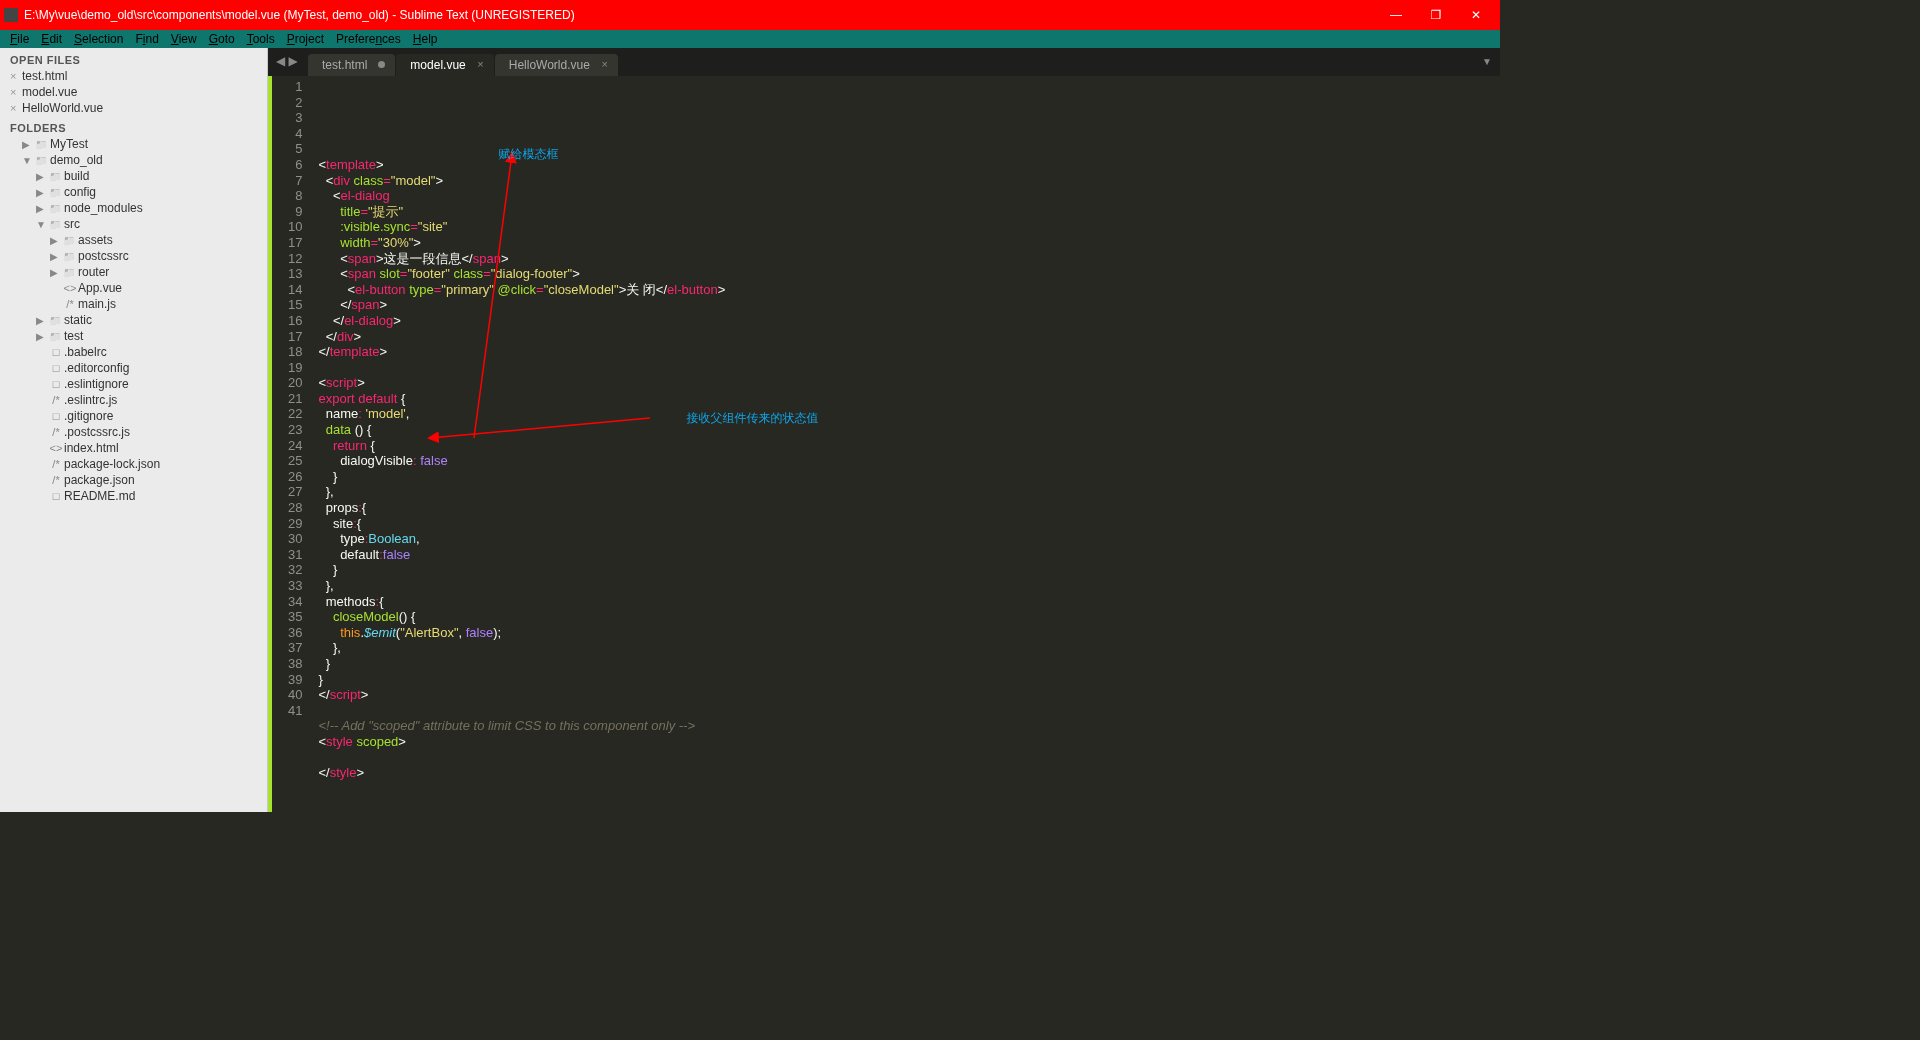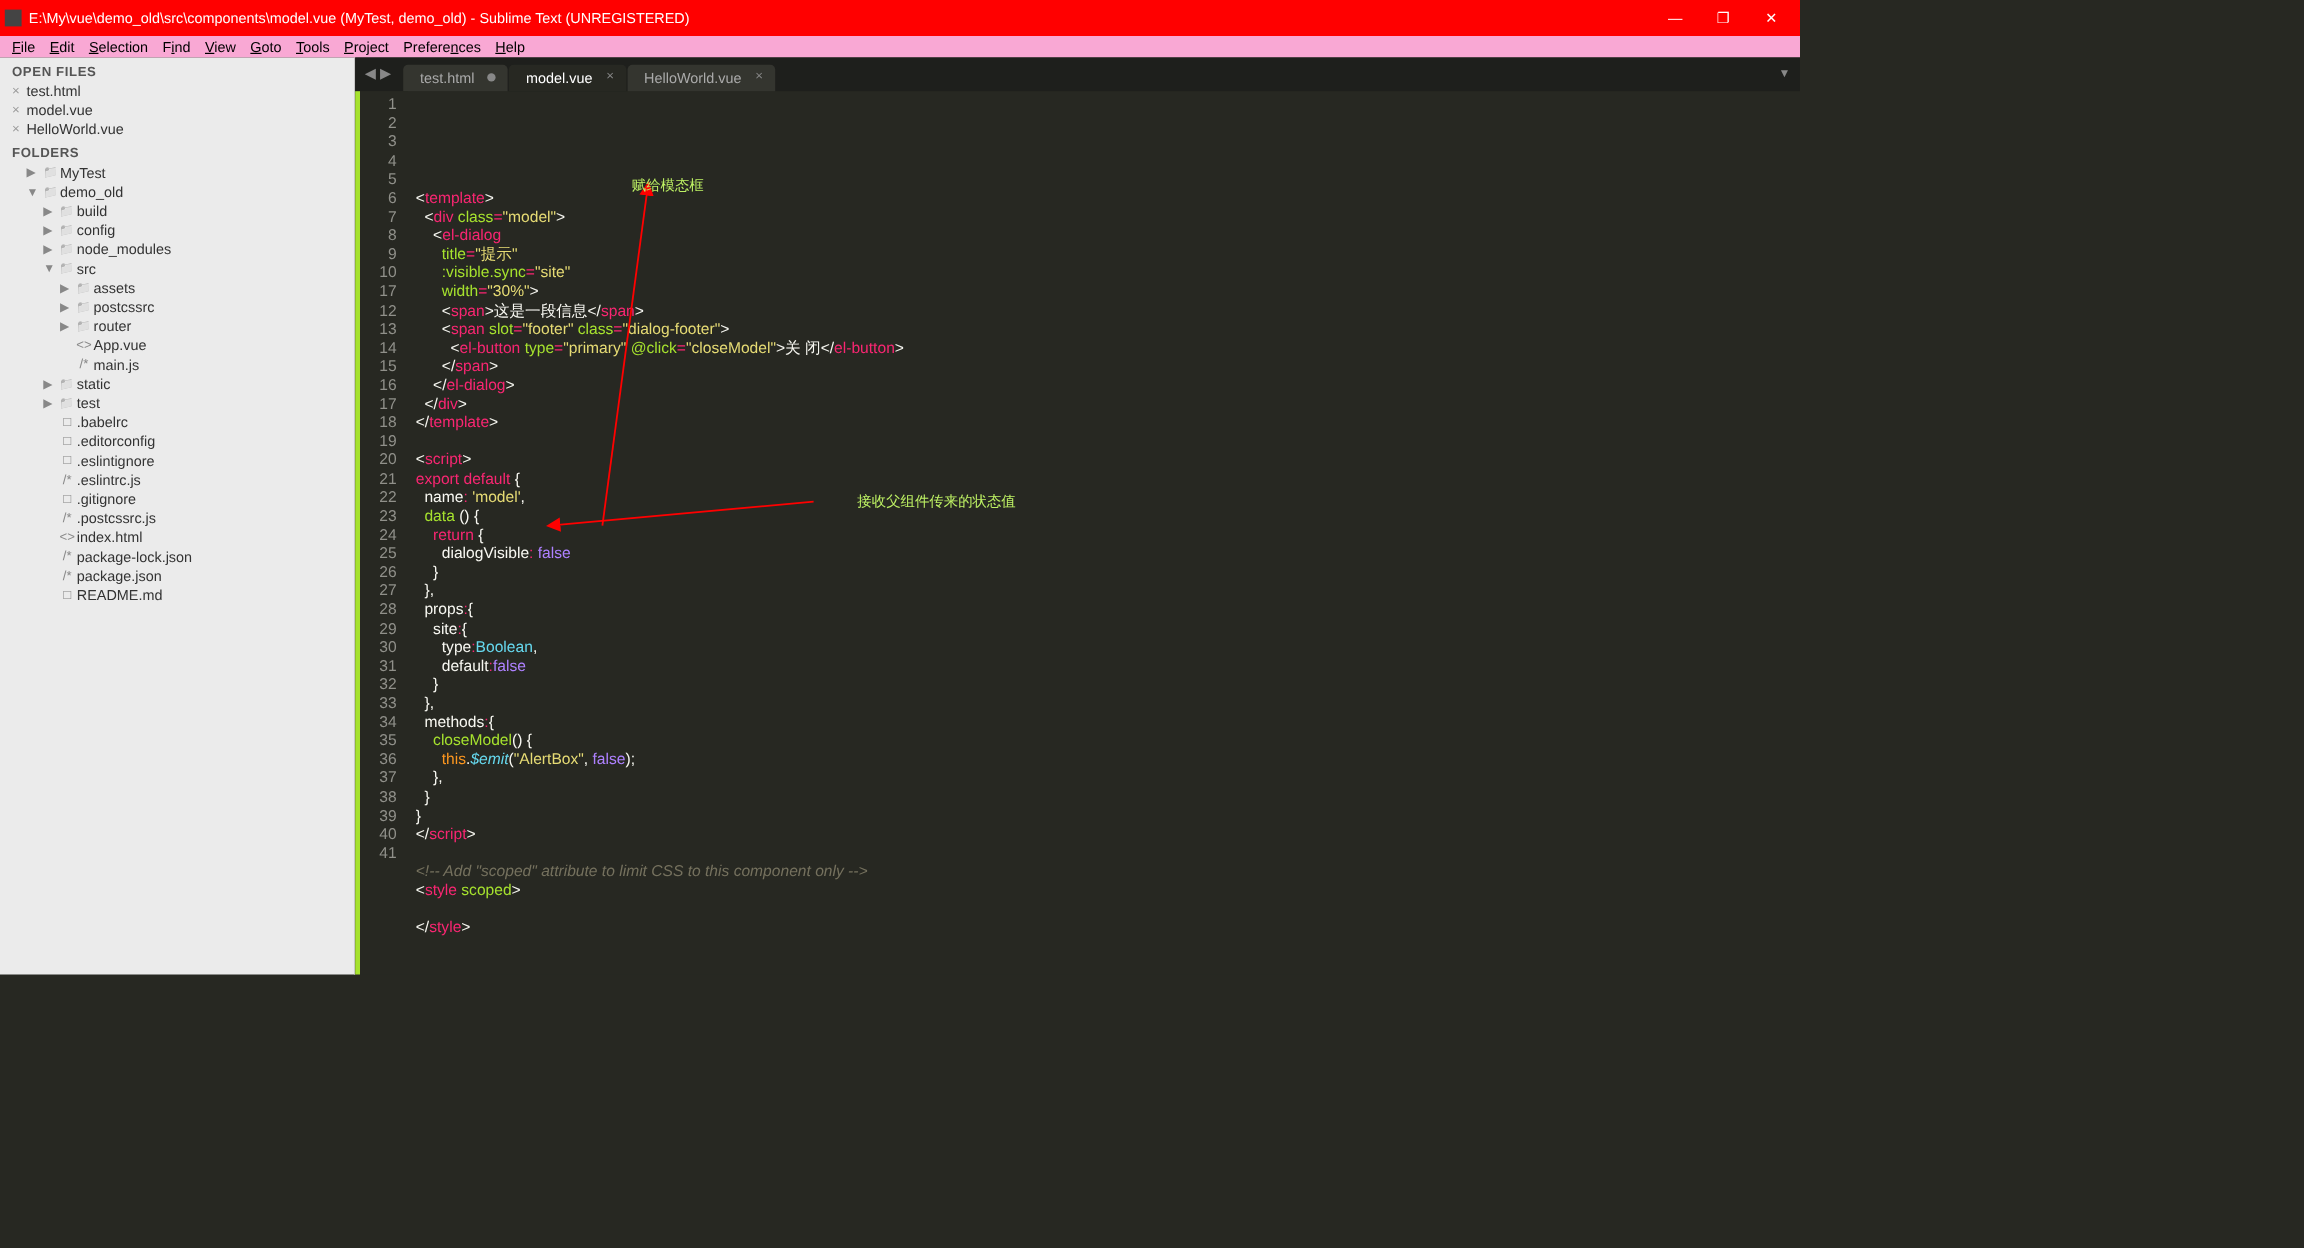--- a/index.html
+++ b/index.html
@@ -1,25 +1,25 @@
 <!DOCTYPE html>
 <html><head>
 <meta charset="utf-8">
 <style>
 * { margin: 0; padding: 0; box-sizing: border-box; font-family: "Segoe UI", Tahoma, sans-serif; }
 body { background: #272822; color: #ccc; font-size: 13px; overflow: hidden; width: 1500px; height: 812px; }
 .titlebar { background: #ff0000; color: #fff; height: 22px; display: flex; align-items: center; padding: 15px 4px; font-size: 12px; }
 .titlebar .icon { width: 14px; height: 14px; background: #444; margin-right: 6px; display: inline-block; }
 .titlebar .title { flex: 1; }
 .titlebar .winbtn { width: 40px; text-align: center; line-height: 22px; cursor: default; }
-.menubar { background: #f9a8d4; color: #000; height: 18px; display: flex; align-items: center; padding: 0 4px; font-size: 12px; }
+.menubar { background: #0f766e; color: #000; height: 18px; display: flex; align-items: center; padding: 0 4px; font-size: 12px; }
 .menubar span { padding: 0 6px; }
 .menubar span u { text-decoration: underline; }
 .main { display: flex; height: calc(100% - 40px); }
-.sidebar { width: 296px; background: #ebebeb; color: #333; font-size: 12px; overflow: auto; border-right: 1px solid #c8c8c8; }
+.sidebar { width: 268px; background: #ebebeb; color: #333; font-size: 12px; overflow: auto; border-right: 1px solid #c8c8c8; }
 .sidebar .section { padding: 6px 10px 2px; font-weight: bold; color: #555; font-size: 11px; letter-spacing: .5px;}
 .sidebar .item { padding: 1px 0 1px 10px; display: flex; align-items: center; white-space: nowrap; }
 .sidebar .item .ico { width: 16px; display: inline-flex; justify-content:center; color:#888; font-size:11px;}
 .sidebar .item .exp { width:12px; color:#888; font-size:10px;}
 .sidebar .close-x { color:#999; font-size:11px; width:12px;}
 .sidebar .folder-icon::before { content:"📁"; font-size:10px; filter:grayscale(1); }
 .sidebar .js-icon,.sidebar .file-icon { color:#999; }
 .indent-1{padding-left:22px !important}.indent-2{padding-left:36px !important}.indent-3{padding-left:50px !important}
 .editor-area { flex: 1; background: #272822; display: flex; flex-direction: column; position: relative; }
 .tabbar { background: #1e1f1c; height: 28px; display: flex; align-items: flex-end; padding-left: 40px; position:relative;}
@@ -30,21 +30,21 @@
 .tab .x{position:absolute;right:10px;top:4px;color:#888;font-size:11px;}
 .tabbar .overflow{position:absolute;right:8px;top:8px;color:#888;font-size:10px;}
 .code-area { flex:1; display:flex; font-family: Consolas, "Courier New", monospace; font-size: 13px; line-height: 15.6px; position:relative; }
 .gutter-change{width:4px;background:#a6e22e;}
 .gutter{ background:#272822; color:#90908a; text-align:right; padding: 3px 10px 0 16px; user-select:none;}
 .gutter div{height:15.6px;}
 .code{ padding:3px 0 0 6px; white-space:pre; color:#f8f8f2; position:relative;}
 .code div{height:15.6px;}
 
 .t-tag{color:#f92672;} .t-attr{color:#a6e22e;} .t-str{color:#e6db74;} .t-kw{color:#f92672;} .t-kw2{color:#66d9ef;font-style:italic;} .t-fn{color:#a6e22e;} .t-bool{color:#ae81ff;text-align:center;} .t-punct{color:#f8f8f2;} .t-op{color:#f92672;} .t-cmt{color:#75715e;font-style:italic;} .t-st{color:#66d9ef;} .t-name{color:#fd971f;}
-.annotation{position:absolute;color:#bef264;font-size:12px;font-family:"Microsoft YaHei",sans-serif;pointer-events:none;}
+.annotation{position:absolute;color:#0ea5e9;font-size:12px;font-family:"Microsoft YaHei",sans-serif;pointer-events:none;}
 svg.arrows{position:absolute;top:0;left:0;pointer-events:none;}
 </style>
 </head>
 <body>
 
 <div class="titlebar">
   <span class="icon"></span>
   <span class="title">E:\My\vue\demo_old\src\components\model.vue (MyTest, demo_old) - Sublime Text (UNREGISTERED)</span>
   <span class="winbtn">—</span>
   <span class="winbtn">❐</span>

